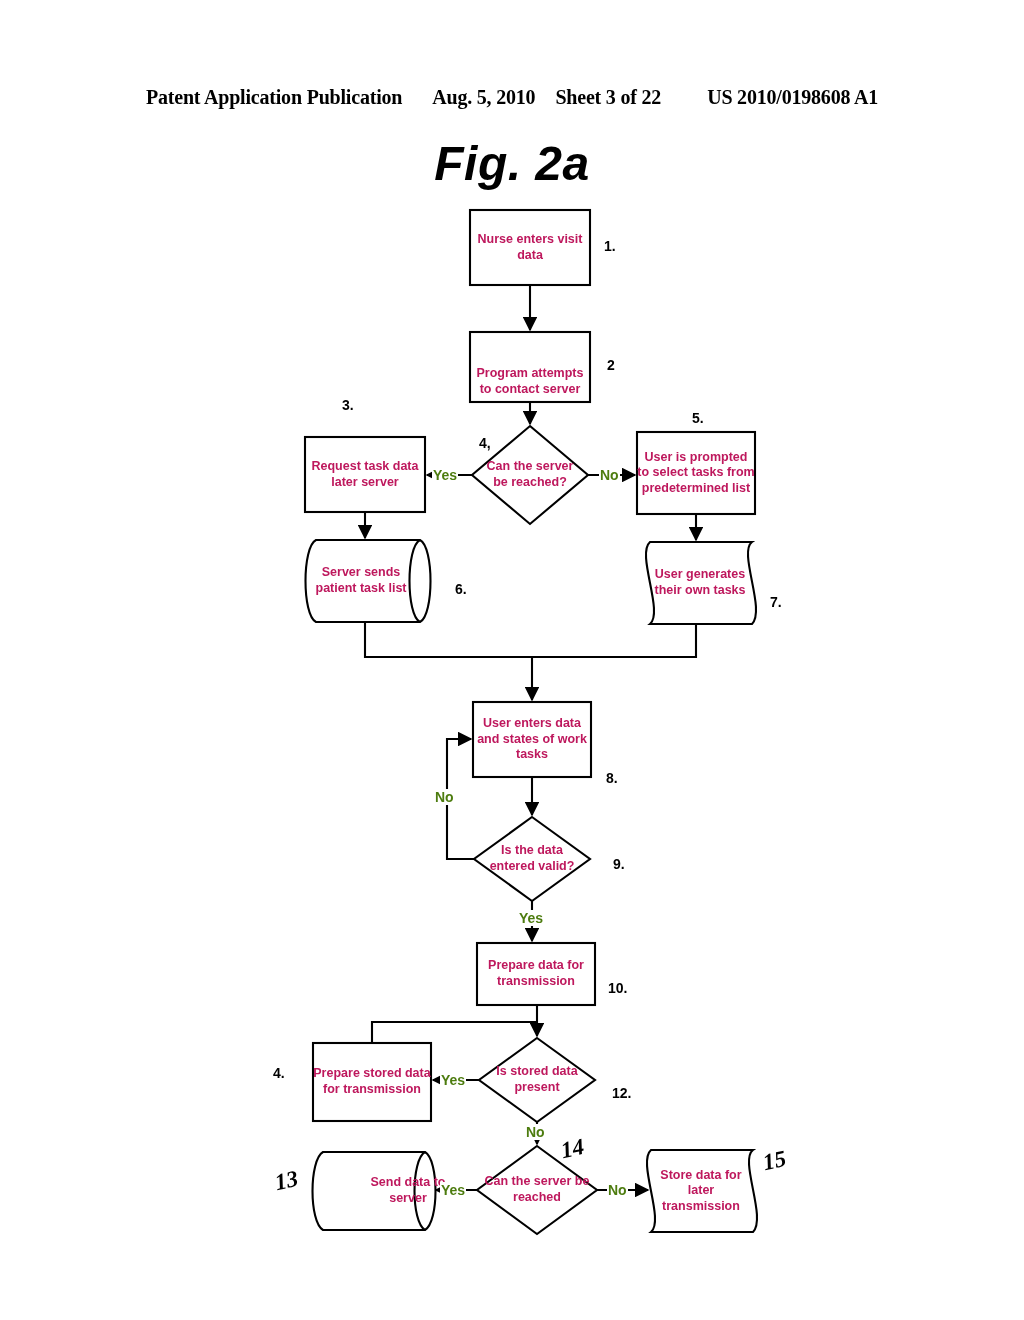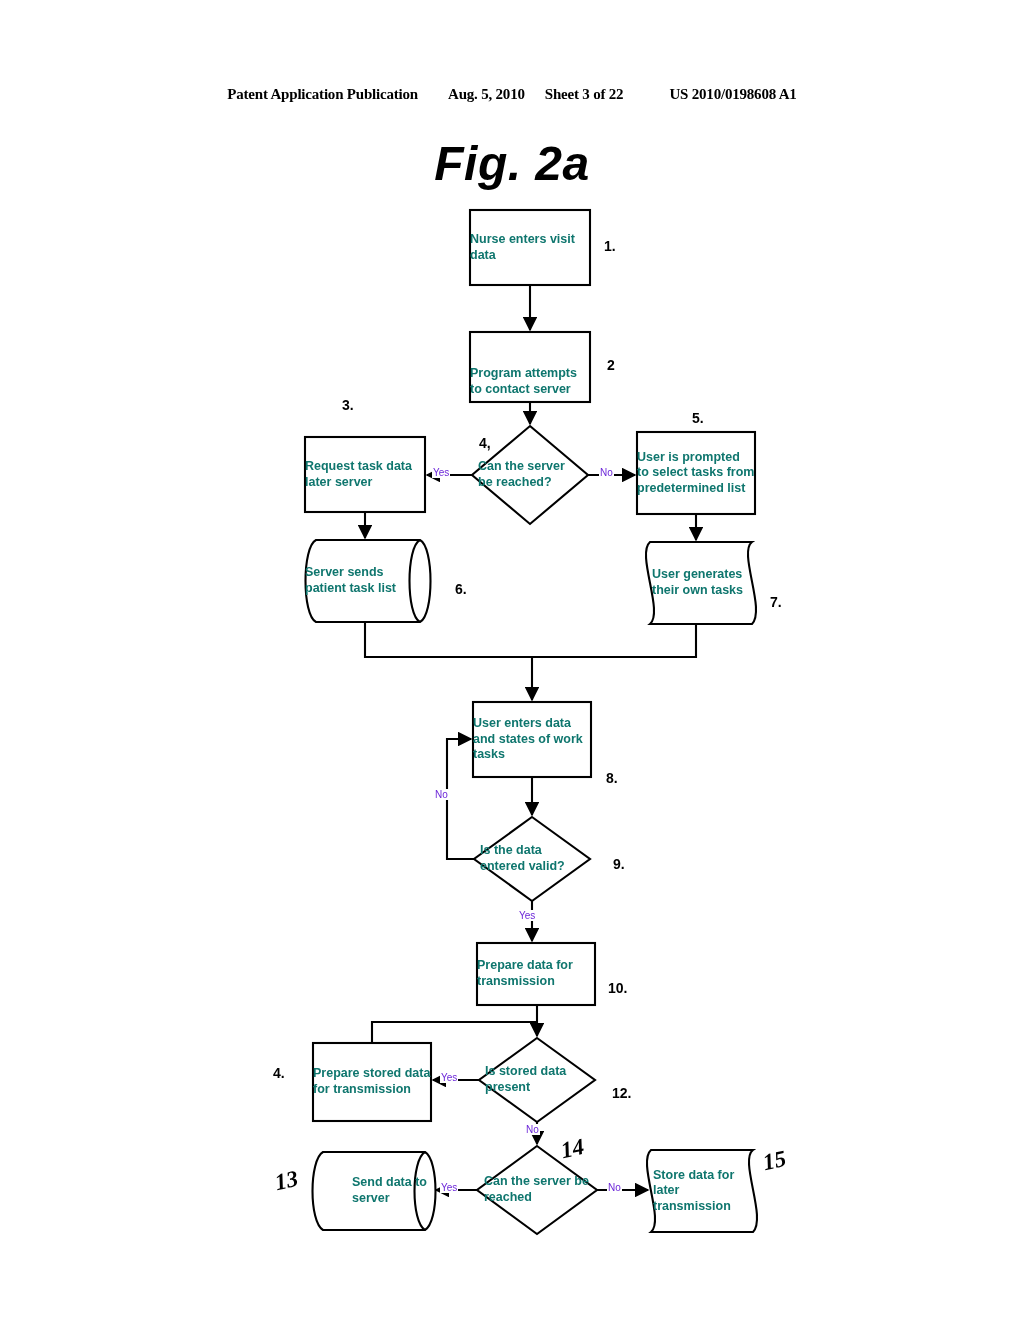--- a/index.html
+++ b/index.html
@@ -21,21 +21,21 @@
   .page-header {
     position: absolute;
     top: 86px;
     left: 0;
     width: 1024px;
     display: flex;
     justify-content: center;
     align-items: baseline;
     font-family: "Liberation Serif", serif;
     font-weight: bold;
-    font-size: 15px;
+    font-size: 20px;
     letter-spacing: -0.2px;
     white-space: nowrap;
   }
   .page-header .h-pub { }
   .page-header .h-date { margin-left: 30px; }
   .page-header .h-sheet { margin-left: 20px; }
   .page-header .h-num { margin-left: 46px; }
 
   
   .fig-title {
@@ -59,26 +59,26 @@
     width: 1024px;
     height: 1320px;
   }
 
   
   .node-label {
     position: absolute;
     display: flex;
     align-items: center;
     justify-content: center;
-    text-align: left;
+    text-align: center;
     font-family: "Liberation Sans", sans-serif;
     font-weight: bold;
     font-size: 12.5px;
     line-height: 1.25;
-    color: #0f766e;
+    color: #be185d;
     pointer-events: none;
   }
   .step-num {
     position: absolute;
     font-family: "Liberation Sans", sans-serif;
     font-weight: bold;
     font-size: 14px;
     color: #000;
   }
   .hand-num {
@@ -86,23 +86,23 @@
     font-family: "Liberation Serif", serif;
     font-style: italic;
     font-weight: bold;
     font-size: 23px;
     color: #000;
     transform: rotate(-12deg);
   }
   .edge-label {
     position: absolute;
     font-family: "Liberation Sans", sans-serif;
-    font-weight: normal;
-    font-size: 10px;
-    color: #6d28d9;
+    font-weight: bold;
+    font-size: 14px;
+    color: #4d7c0f;
     background: #fff;
     padding: 0 1px;
   }
 </style>
 </head>
 <body>
 
 <div class="page-header">
   <span class="h-pub">Patent Application Publication</span>
   <span class="h-date">Aug. 5, 2010</span>

